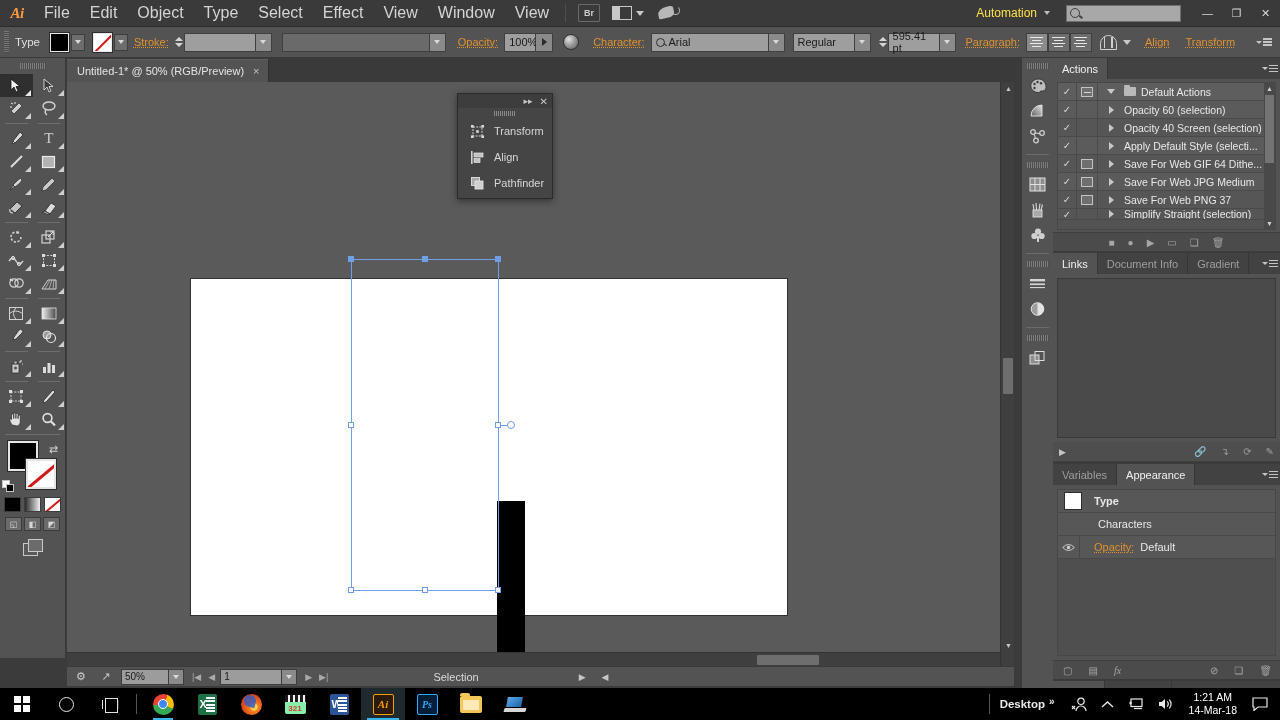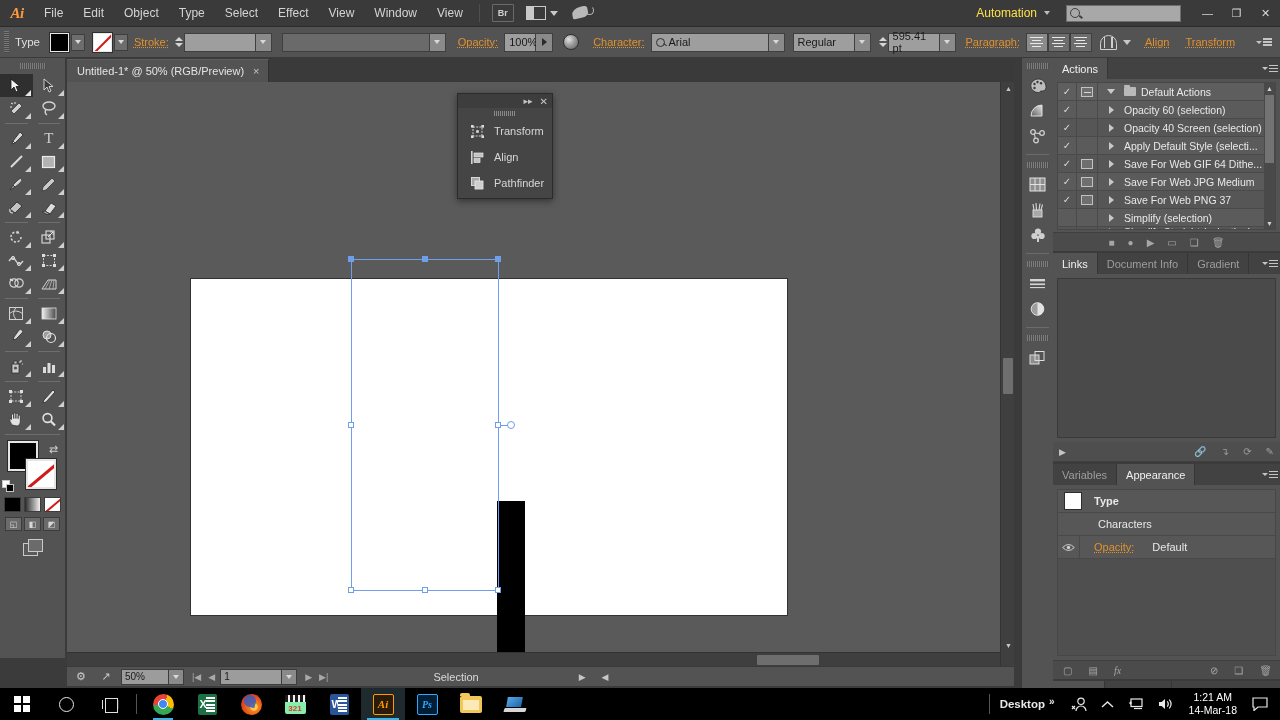--- a/index.html
+++ b/index.html
@@ -18,21 +18,21 @@
     background: #3a3a3a; display: flex; align-items: center;
     border-bottom: 1px solid #2c2c2c;
   }
   .ai-logo {
     width: 34px; height: 27px; display: flex; align-items: center; justify-content: center;
     color: #ff9a3c; font-size: 15px; font-weight: bold; font-style: italic;
     font-family: "Liberation Serif", serif; letter-spacing: -0.5px;
   }
   .menu-item {
     height: 27px; padding: 0 10px; display: flex; align-items: center;
-    color: #d4d4d4; font-size: 12px; cursor: default;
+    color: #d4d4d4; font-size: 16px; cursor: default;
   }
   .mb-sep { width: 1px; height: 18px; background: #4e4e4e; margin: 0 6px; }
   .br-btn {
     width: 22px; height: 18px; border: 1px solid #6a6a6a; border-radius: 1px;
     display: flex; align-items: center; justify-content: center;
     color: #cfcfcf; font-size: 9px; font-weight: bold; margin-left: 6px;
   }
   .arrange-btn { display: flex; align-items: center; margin-left: 12px; }
   .arr-icon {
     width: 20px; height: 14px; border: 1.5px solid #c8c8c8; display: flex;
@@ -1051,28 +1051,20 @@
         <div class="act-row alt">
           <div class="col-check">✓</div>
           <div class="col-box">
               <span class="modal-ico"></span>
             </div>
           <div class="col-exp">
               <i class="tri-right"></i>
             </div>
           <span>Save For Web PNG 37</span>
         </div>
-        <div class="act-row">
-          <div class="col-check"></div>
-          <div class="col-box"></div>
-          <div class="col-exp">
-              <i class="tri-right"></i>
-            </div>
-          <span>Simplify (selection)</span>
-        </div>
         <div class="act-row alt" style="height:11px;overflow:hidden;">
           <div class="col-check">✓</div>
           <div class="col-box"></div>
           <div class="col-exp">
               <i class="tri-right"></i>
             </div>
           <span>Simplify Straight (selection)</span>
         </div>
 
         <div class="act-scroll">
@@ -1143,21 +1135,21 @@
           <span style="margin-left:40px;">Characters</span>
         </div>
         <div class="app-row">
           <span class="app-eye">
             <svg width="13" height="9" viewBox="0 0 13 9">
                 <path d="M0.7 4.5 Q6.5 -1.5 12.3 4.5 Q6.5 10.5 0.7 4.5 Z" fill="none" stroke="#cfcfcf" stroke-width="1"></path>
                 <circle cx="6.5" cy="4.5" r="1.7" fill="#cfcfcf"></circle>
               </svg>
           </span>
           <span class="app-orange" style="margin-left:14px;">Opacity:</span>
-          <span style="margin-left:18px;">Default</span>
+          <span style="margin-left:6px;">Default</span>
         </div>
       </div>
     </div>
     <div class="panel-foot" style="justify-content:flex-start;padding-left:10px;gap:16px;">
       <span class="pf-ico">▢</span>
       <span class="pf-ico">▤</span>
       <span class="pf-ico" style="font-style:italic;font-family:'Liberation Serif',serif;">fx</span>
       <span class="pf-ico" style="margin-left:auto;">⊘</span>
       <span class="pf-ico">❏</span>
       <span class="pf-ico" style="margin-right:8px;">🗑</span>

